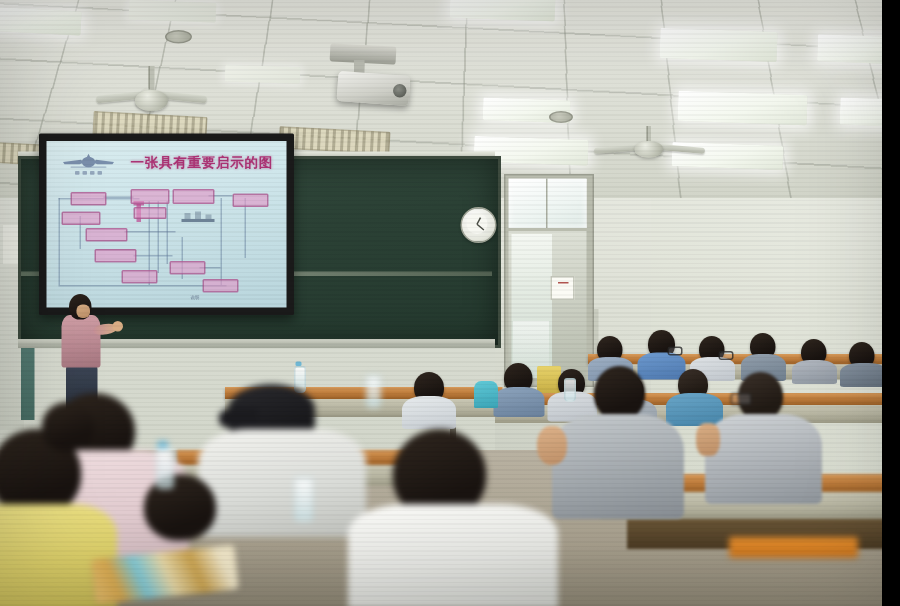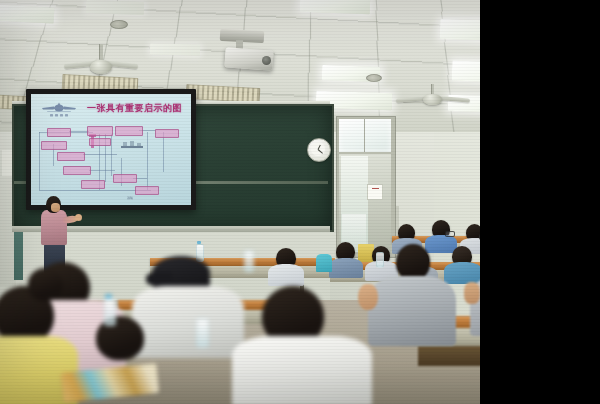--- a/index.html
+++ b/index.html
@@ -1,17 +1,17 @@
 <!DOCTYPE html>
 <html><head>
 <meta charset="utf-8">
 <style>
   html,body{margin:0;padding:0;background:#000;}
   #scene{
-    position:relative;width:480px;height:404px;overflow:hidden;
+    position:relative;width:588px;height:404px;overflow:hidden;
     font-family:"Liberation Sans",sans-serif;
     background:#c9cec4;
   }
   .abs{position:absolute;}
 
   
   #ceiling{
     left:0;top:0;width:600px;height:132px;
     background:
       linear-gradient(180deg,#e9eae2 0%,#dfe1d8 45%,#d2d5c9 100%);

